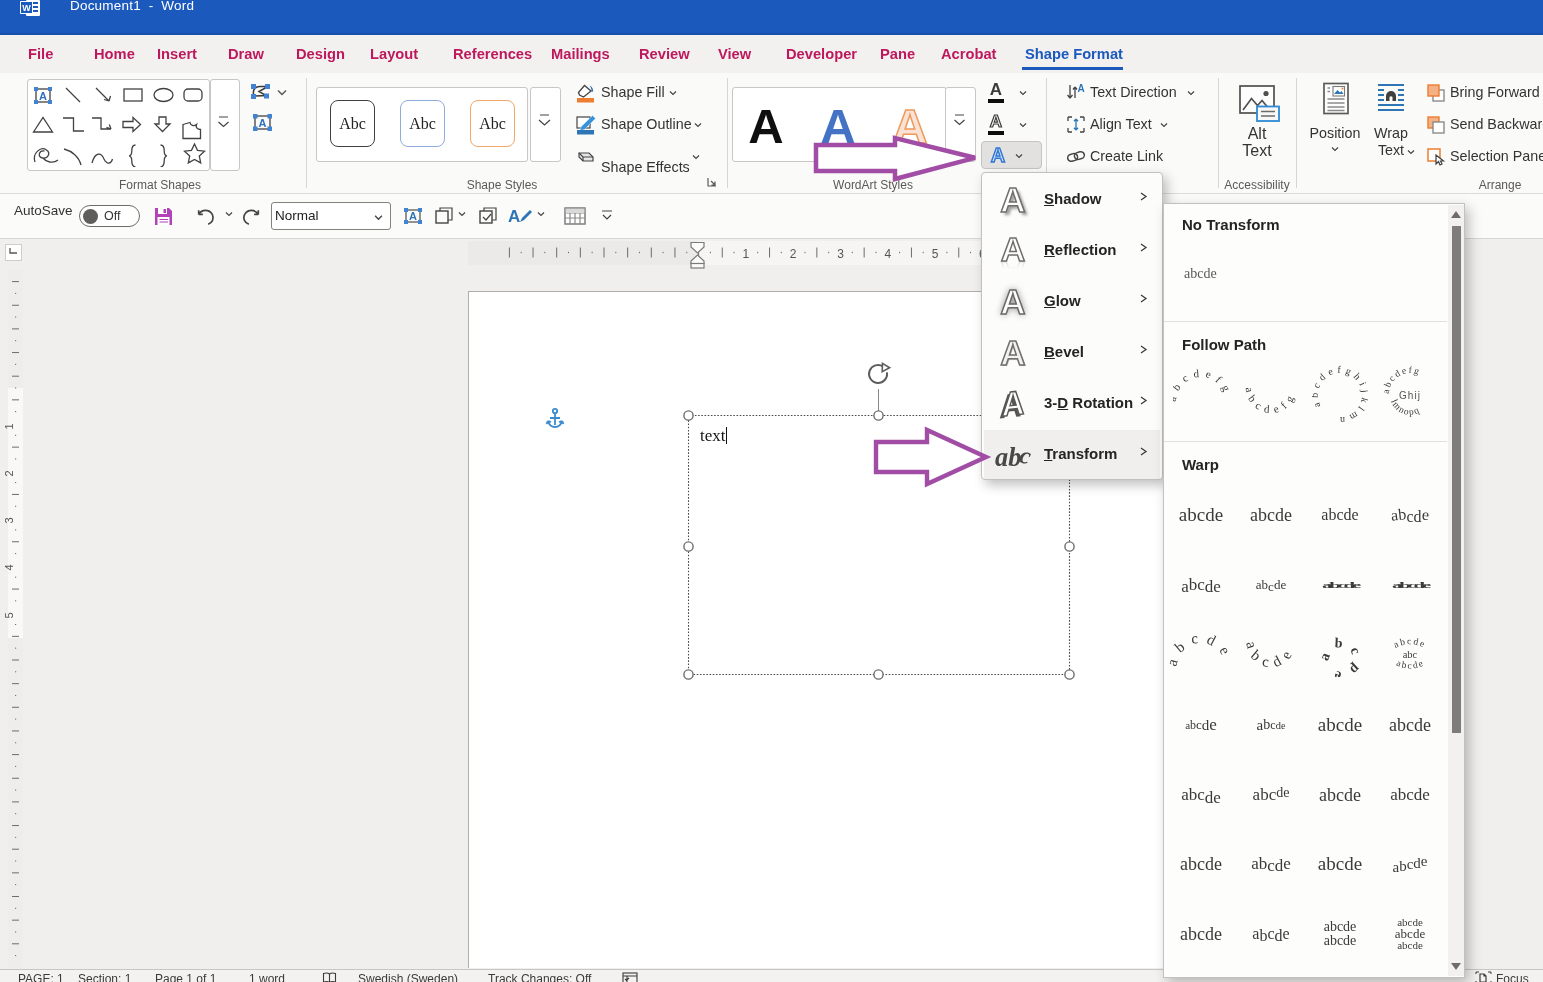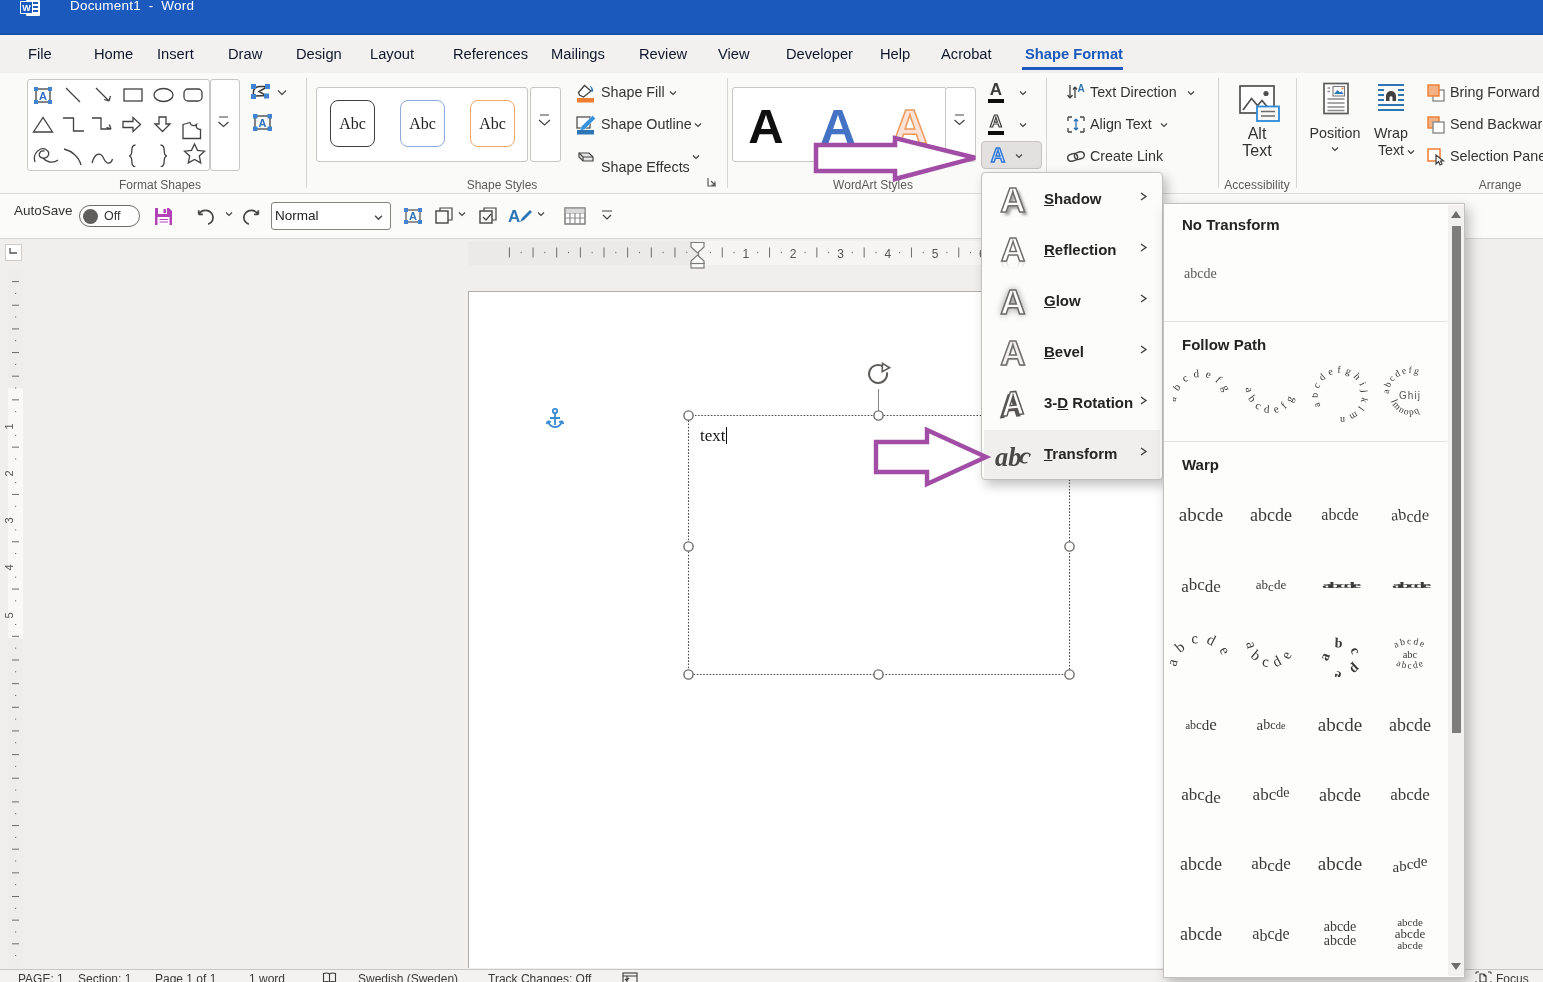--- a/index.html
+++ b/index.html
@@ -3,21 +3,21 @@
 <style>
 html,body{margin:0;padding:0;}
 #root{position:relative;width:1543px;height:982px;overflow:hidden;background:#f0efee;font-family:"Liberation Sans",sans-serif;}
 .abs{position:absolute;}
 
 #titlebar{left:0;top:0;width:1543px;height:33px;background:#1b59bd;}
 #titlebar .tline{position:absolute;left:0;top:33px;width:1543px;height:2px;background:#1650a8;}
 #title{position:absolute;left:70px;top:-2px;color:#fff;font-size:13.5px;letter-spacing:.2px;}
 
 #tabs{left:0;top:35px;width:1543px;height:38px;background:#f2f1f0;}
-.tab{position:absolute;top:0;height:38px;line-height:38px;font-size:14.7px;color:#0f172a;}
+.tab{position:absolute;top:0;height:38px;line-height:38px;font-size:14.7px;color:#be185d;font-weight:bold;}
 .tabactive{color:#1b59bd;font-weight:700;}
 #tabunderline{position:absolute;left:1022px;top:32px;width:101px;height:3px;background:#1b59bd;}
 
 #ribbon{left:0;top:73px;width:1543px;height:120px;background:#fafaf9;border-bottom:1px solid #dddbd9;}
 .gsep{position:absolute;top:5px;height:110px;width:1px;background:#d8d6d4;}
 .glabel{position:absolute;top:105px;font-size:12px;color:#5c5a58;width:200px;text-align:center;}
 .gallery{position:absolute;background:#fff;border:1px solid #c9c7c5;border-radius:3px;}
 .gexp{position:absolute;background:#fff;border:1px solid #c9c7c5;border-radius:3px;}
 
 .rtxt{position:absolute;font-size:14.3px;color:#333;white-space:nowrap;}
@@ -68,21 +68,21 @@
   <div class="tab" style="left:94px">Home</div>
   <div class="tab" style="left:157px">Insert</div>
   <div class="tab" style="left:228px">Draw</div>
   <div class="tab" style="left:296px">Design</div>
   <div class="tab" style="left:370px">Layout</div>
   <div class="tab" style="left:453px">References</div>
   <div class="tab" style="left:551px">Mailings</div>
   <div class="tab" style="left:639px">Review</div>
   <div class="tab" style="left:718px">View</div>
   <div class="tab" style="left:786px">Developer</div>
-  <div class="tab" style="left:880px">Help</div>
+  <div class="tab" style="left:880px">Pane</div>
   <div class="tab" style="left:941px">Acrobat</div>
   <div class="tab tabactive" style="left:1025px">Shape Format</div>
   <div id="tabunderline"></div>
 </div>
 
 <div class="abs" id="ribbon">
   <div class="gsep" style="left:306px"></div>
   <div class="gsep" style="left:727px"></div>
   <div class="gsep" style="left:1046px"></div>
   <div class="gsep" style="left:1218px"></div>

